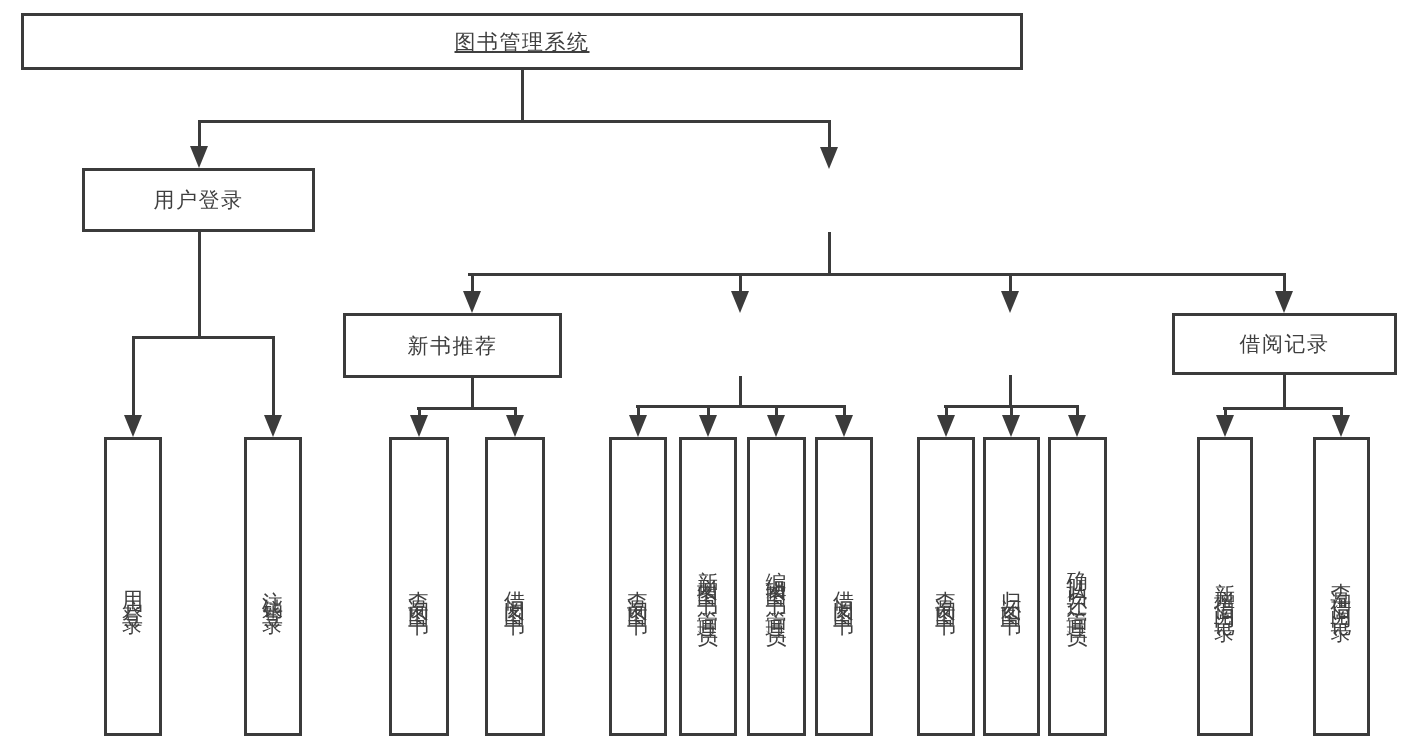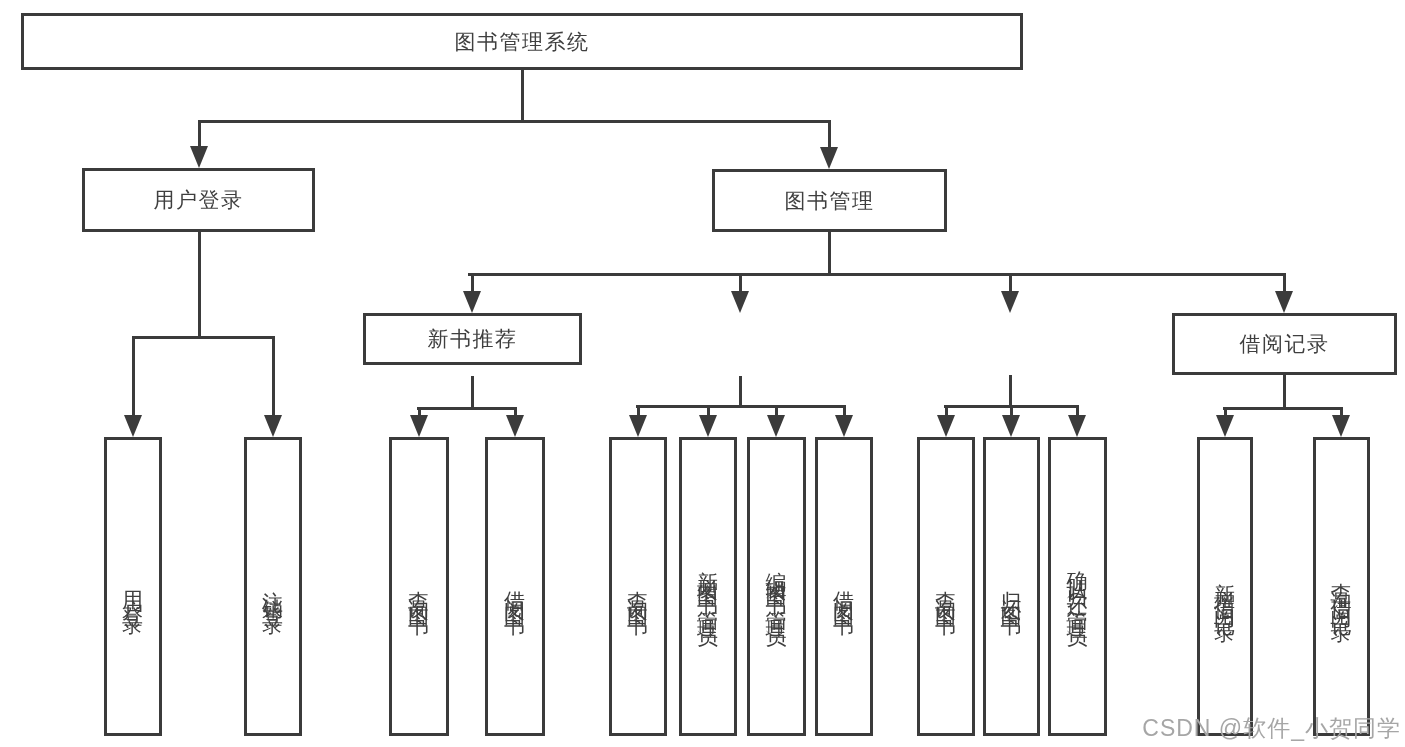--- a/index.html
+++ b/index.html
@@ -51,51 +51,50 @@
     color:var(--watermark);
     letter-spacing:1px;
     z-index:5;
   }
 </style>
 </head>
 <body>
 
 <div class="canvas">
 
-  <div class="box" style="left:21px;top:13px;width:1002px;height:57px;">图书管理系统</div>
+  <div class="box" style="left:21px;top:13px;width:1002px;height:57px;text-decoration:underline;">图书管理系统</div>
 
   <div class="vline" style="left:521px;top:70px;height:50px;"></div>
   <div class="hline" style="left:198px;top:120px;width:633px;"></div>
   <div class="vline" style="left:198px;top:123px;height:25px;"></div>
   <div class="arrowhead" style="left:190px;top:146px;"></div>
   <div class="vline" style="left:828px;top:123px;height:25px;"></div>
   <div class="arrowhead" style="left:820px;top:147px;"></div>
 
   <div class="box" style="left:82px;top:168px;width:233px;height:64px;">用户登录</div>
-  <div class="box" style="left:712px;top:169px;width:235px;height:63px;">图书管理</div>
 
   <div class="vline" style="left:198px;top:232px;height:104px;"></div>
   <div class="hline" style="left:132px;top:336px;width:143px;"></div>
   <div class="vline" style="left:132px;top:339px;height:78px;"></div>
   <div class="arrowhead" style="left:124px;top:415px;"></div>
   <div class="vline" style="left:272px;top:339px;height:78px;"></div>
   <div class="arrowhead" style="left:264px;top:415px;"></div>
 
   <div class="vline" style="left:828px;top:232px;height:41px;"></div>
   <div class="hline" style="left:468px;top:273px;width:818px;"></div>
   <div class="vline" style="left:471px;top:276px;height:17px;"></div>
   <div class="arrowhead" style="left:463px;top:291px;"></div>
   <div class="vline" style="left:739px;top:276px;height:17px;"></div>
   <div class="arrowhead" style="left:731px;top:291px;"></div>
   <div class="vline" style="left:1009px;top:276px;height:17px;"></div>
   <div class="arrowhead" style="left:1001px;top:291px;"></div>
   <div class="vline" style="left:1283px;top:276px;height:17px;"></div>
   <div class="arrowhead" style="left:1275px;top:291px;"></div>
 
-  <div class="box" style="left:363px;top:313px;width:219px;height:52px;">新书推荐</div>
+  <div class="box" style="left:343px;top:313px;width:219px;height:65px;">新书推荐</div>
   <div class="box" style="left:1172px;top:313px;width:225px;height:62px;">借阅记录</div>
 
   <div class="vline" style="left:471px;top:376px;height:31px;"></div>
   <div class="hline" style="left:417px;top:407px;width:100px;"></div>
   <div class="vline" style="left:418px;top:410px;height:7px;"></div>
   <div class="arrowhead" style="left:410px;top:415px;"></div>
   <div class="vline" style="left:514px;top:410px;height:7px;"></div>
   <div class="arrowhead" style="left:506px;top:415px;"></div>
 
   <div class="vline" style="left:739px;top:376px;height:29px;"></div>
@@ -136,15 +135,14 @@
   <div class="box vbox" style="left:747px;top:437px;width:59px;height:299px;">编辑图书（管理员）</div>
   <div class="box vbox" style="left:815px;top:437px;width:58px;height:299px;">借阅图书</div>
 
   <div class="box vbox" style="left:917px;top:437px;width:58px;height:299px;">查询图书</div>
   <div class="box vbox" style="left:983px;top:437px;width:57px;height:299px;">归还图书</div>
   <div class="box vbox" style="left:1048px;top:437px;width:59px;height:299px;">确认归还（管理员）</div>
 
   <div class="box vbox" style="left:1197px;top:437px;width:56px;height:299px;">新增借阅记录</div>
   <div class="box vbox" style="left:1313px;top:437px;width:57px;height:299px;">查询借阅记录</div>
 
-  <div class="watermark">CSDN @软件_小贺同学</div>
 
 </div>
 
 </body></html>

